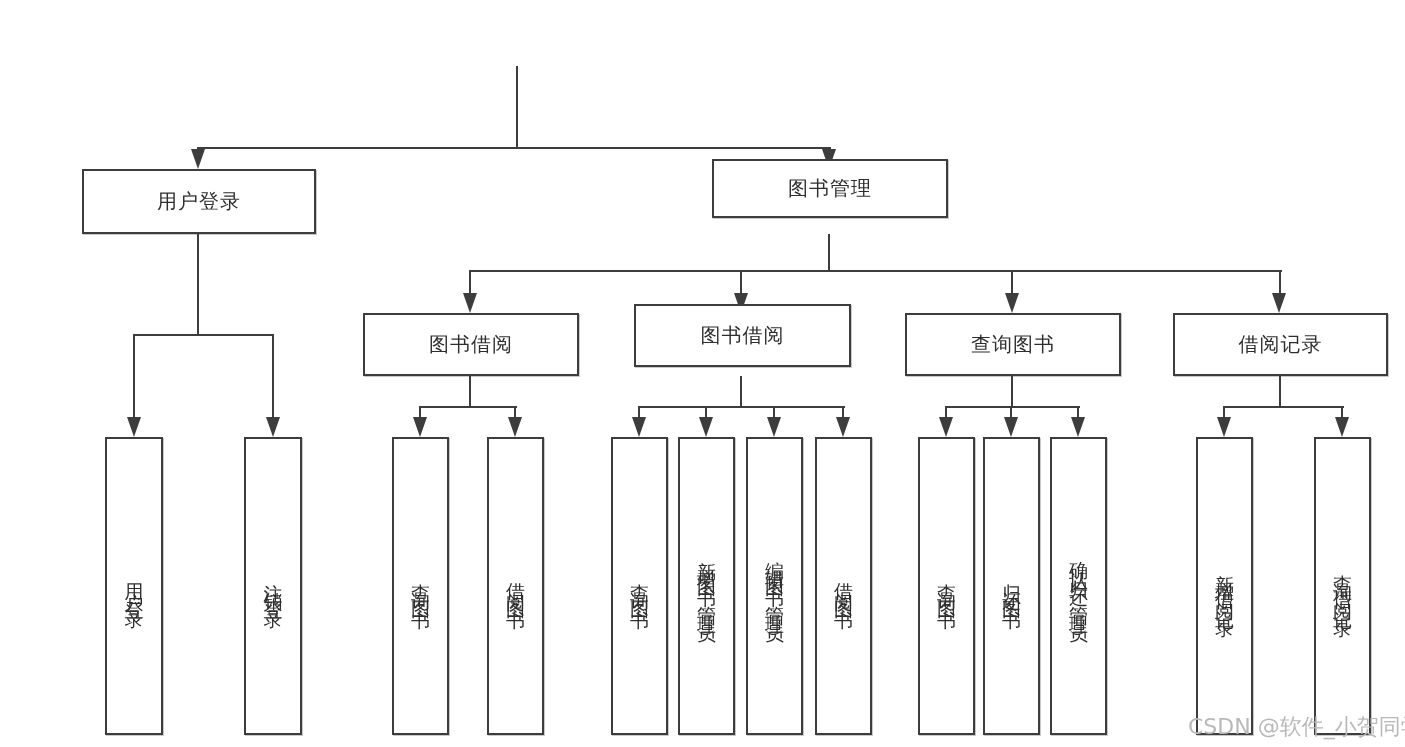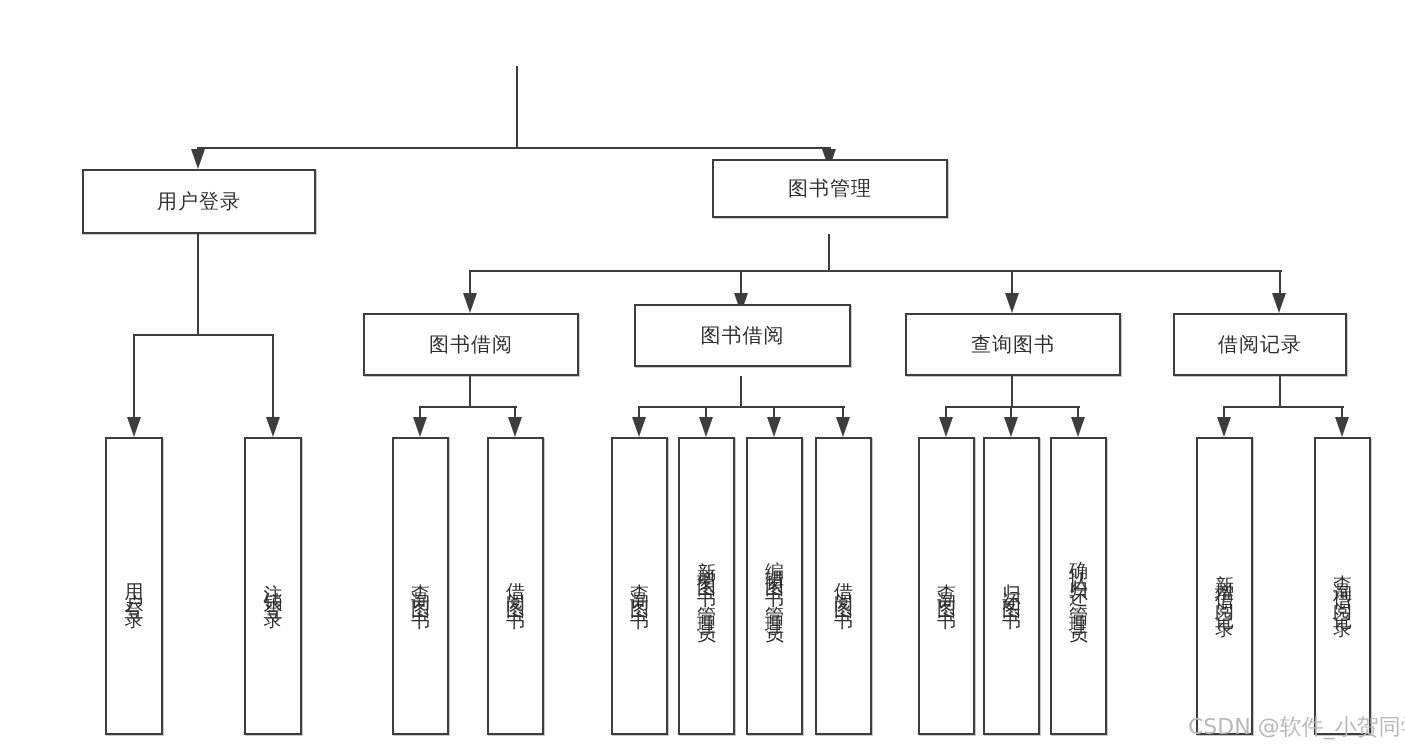--- a/index.html
+++ b/index.html
@@ -74,21 +74,21 @@
 
   <div class="box h-box" style="left:363px;top:313px;width:216px;height:63px;">
     <span>图书借阅</span>
   </div>
   <div class="box h-box" style="left:634px;top:304px;width:217px;height:63px;">
     <span>图书借阅</span>
   </div>
   <div class="box h-box" style="left:905px;top:313px;width:216px;height:63px;">
     <span>查询图书</span>
   </div>
-  <div class="box h-box" style="left:1173px;top:313px;width:174px;height:63px;">
+  <div class="box h-box" style="left:1173px;top:313px;width:215px;height:63px;">
     <span>借阅记录</span>
   </div>
 
   <div class="line" style="left:469px;top:376px;width:2px;height:31px;"></div>
   <div class="line" style="left:419px;top:406px;width:98px;height:2px;"></div>
   <div class="line" style="left:419px;top:408px;width:2px;height:9px;"></div>
   <div class="line" style="left:514px;top:408px;width:2px;height:9px;"></div>
   <div class="arrow" style="left:413px;top:417px;"></div>
   <div class="arrow" style="left:508px;top:417px;"></div>
 

